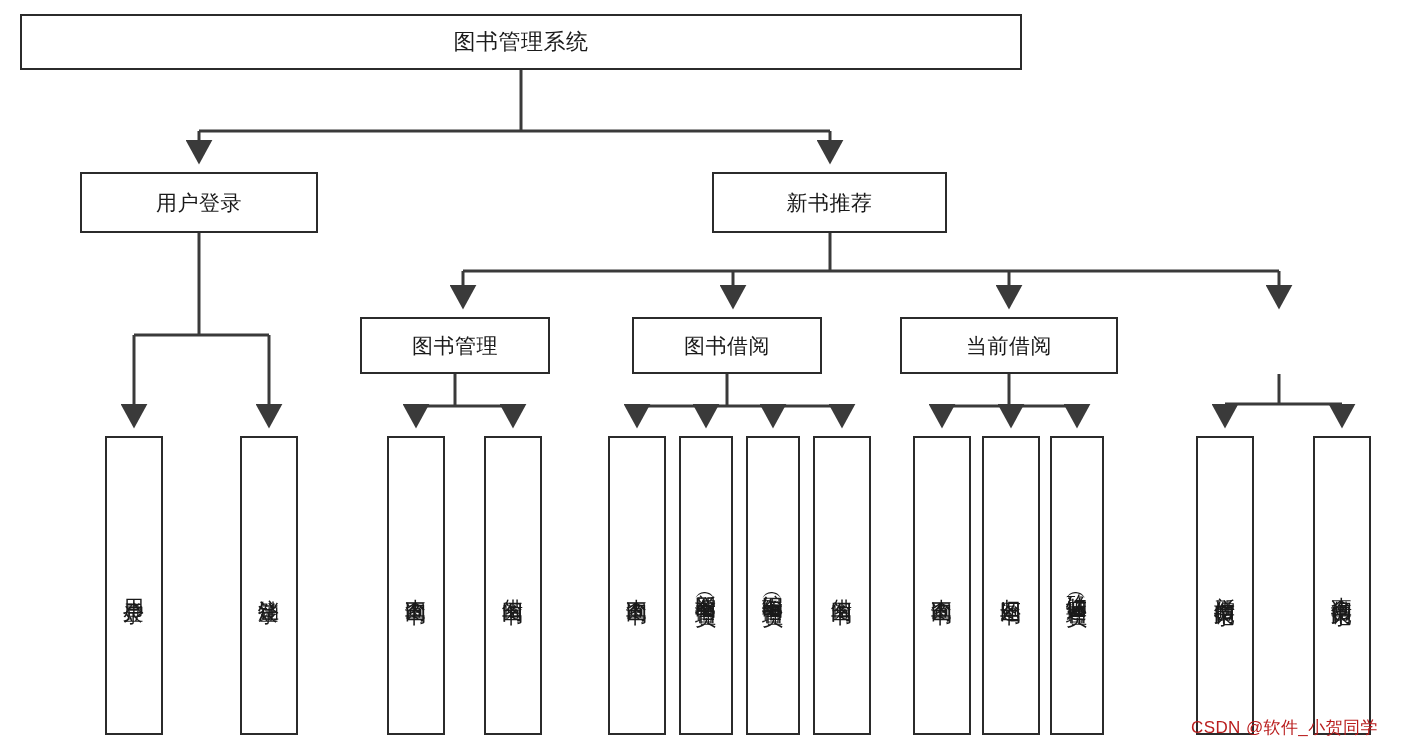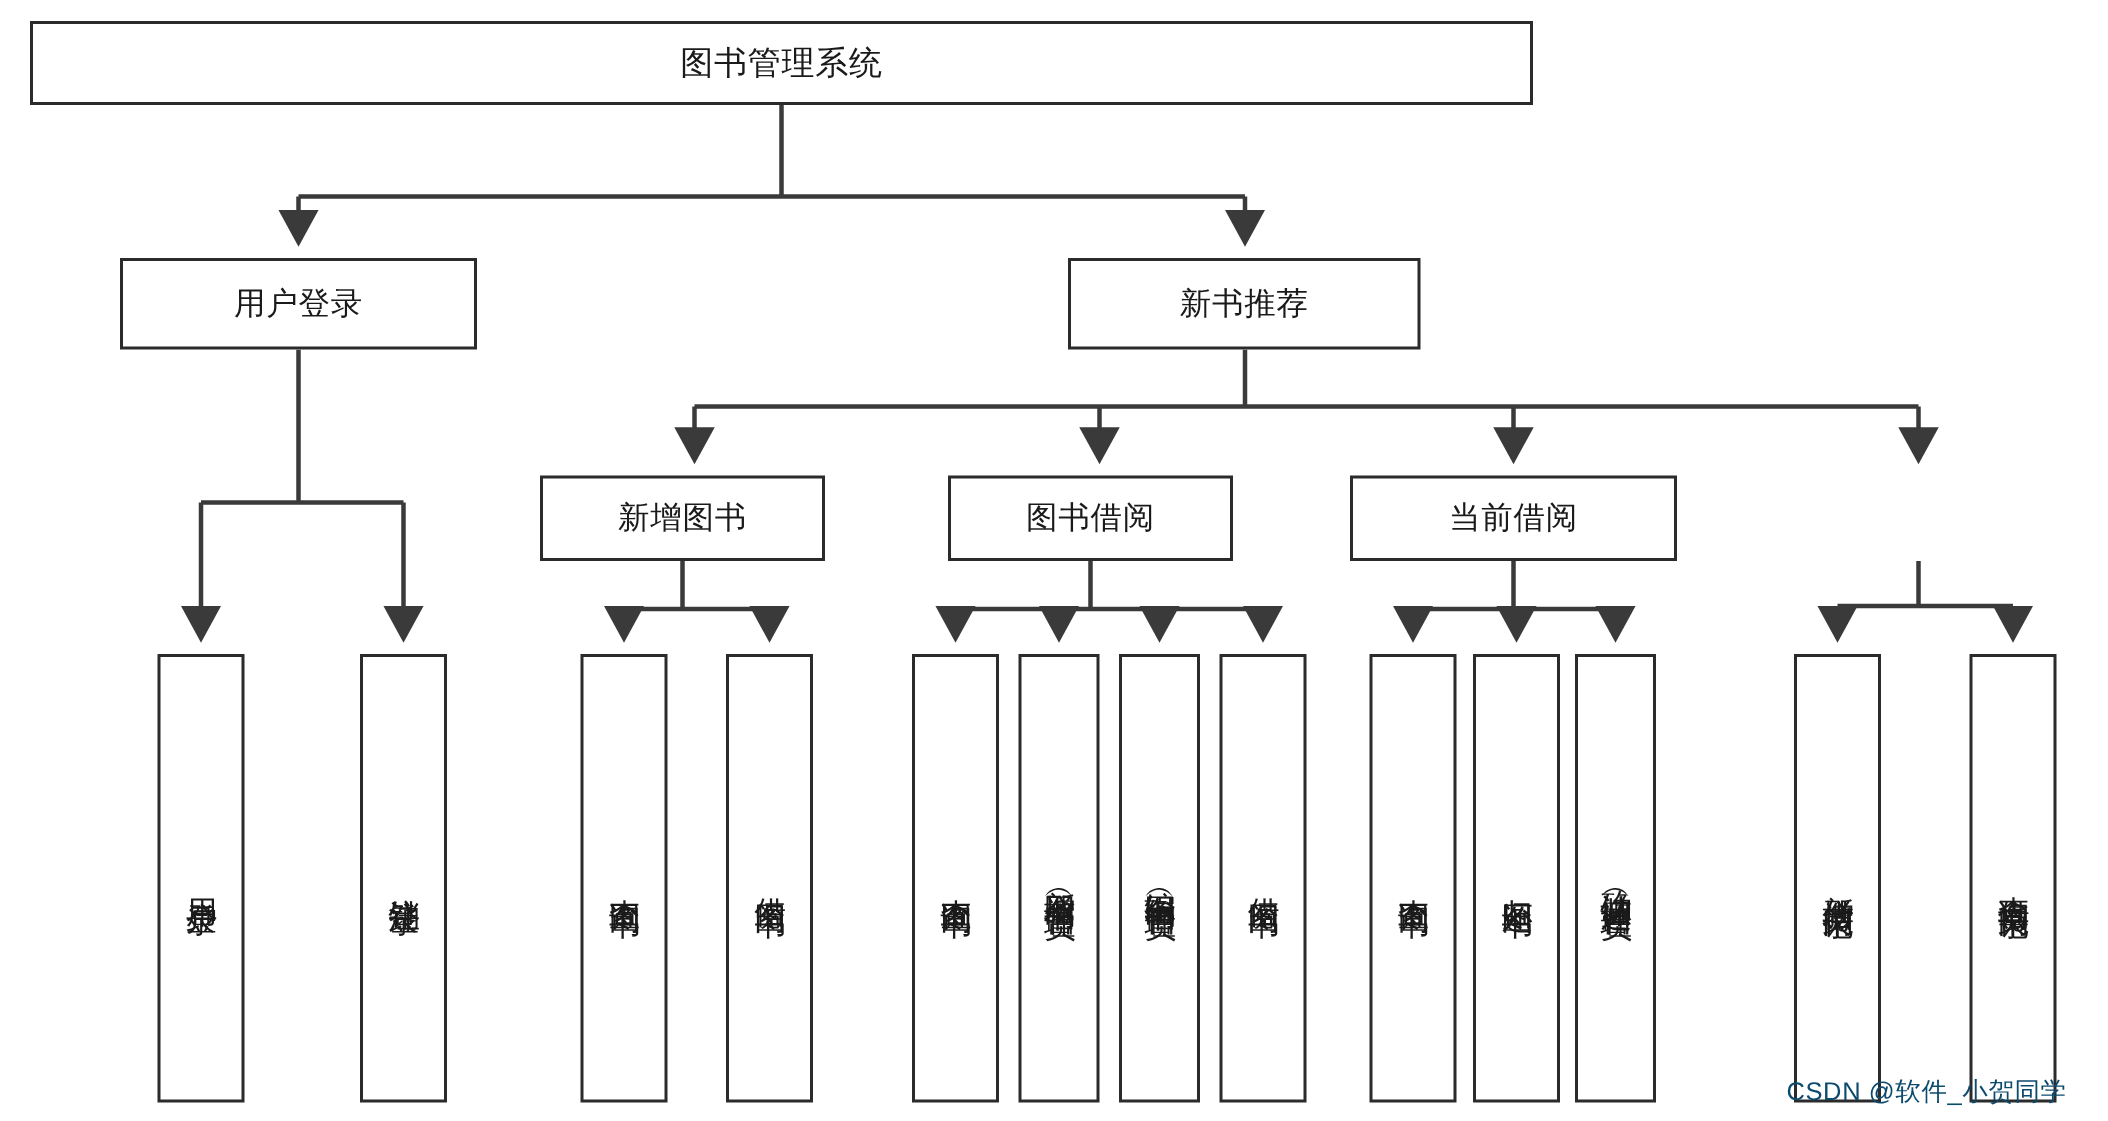--- a/index.html
+++ b/index.html
@@ -47,21 +47,21 @@
   .node.leaf   { font-size: 21px; }
   .node.leaf .label {
     writing-mode: vertical-rl;
     text-orientation: upright;
     white-space: nowrap;
     letter-spacing: 2px;
     line-height: 1;
   }
   .watermark {
     position: absolute;
-    color: #0c4a6e;
+    color: #b91c1c;
     font-size: 17px;
     white-space: nowrap;
     letter-spacing: 0.4px;
   }
 </style>
 </head>
 <body>
 
 <div id="canvas">
 
@@ -120,21 +120,21 @@
   </div>
 
   <div class="node level2" style="left:80px; top:172px; width:238px; height:61px;">
     <span class="label">用户登录</span>
   </div>
   <div class="node level2" style="left:712px; top:172px; width:235px; height:61px;">
     <span class="label">新书推荐</span>
   </div>
 
   <div class="node level2" style="left:360px; top:317px; width:190px; height:57px;">
-    <span class="label">新增图书</span>
+    <span class="label">图书管理</span>
   </div>
   <div class="node level2" style="left:632px; top:317px; width:190px; height:57px;">
     <span class="label">图书借阅</span>
   </div>
   <div class="node level2" style="left:900px; top:317px; width:218px; height:57px;">
     <span class="label">当前借阅</span>
   </div>
 
   <div class="node leaf" style="left:105px; top:436px; width:58px; height:299px;">
     <span class="label">用户登录</span>

